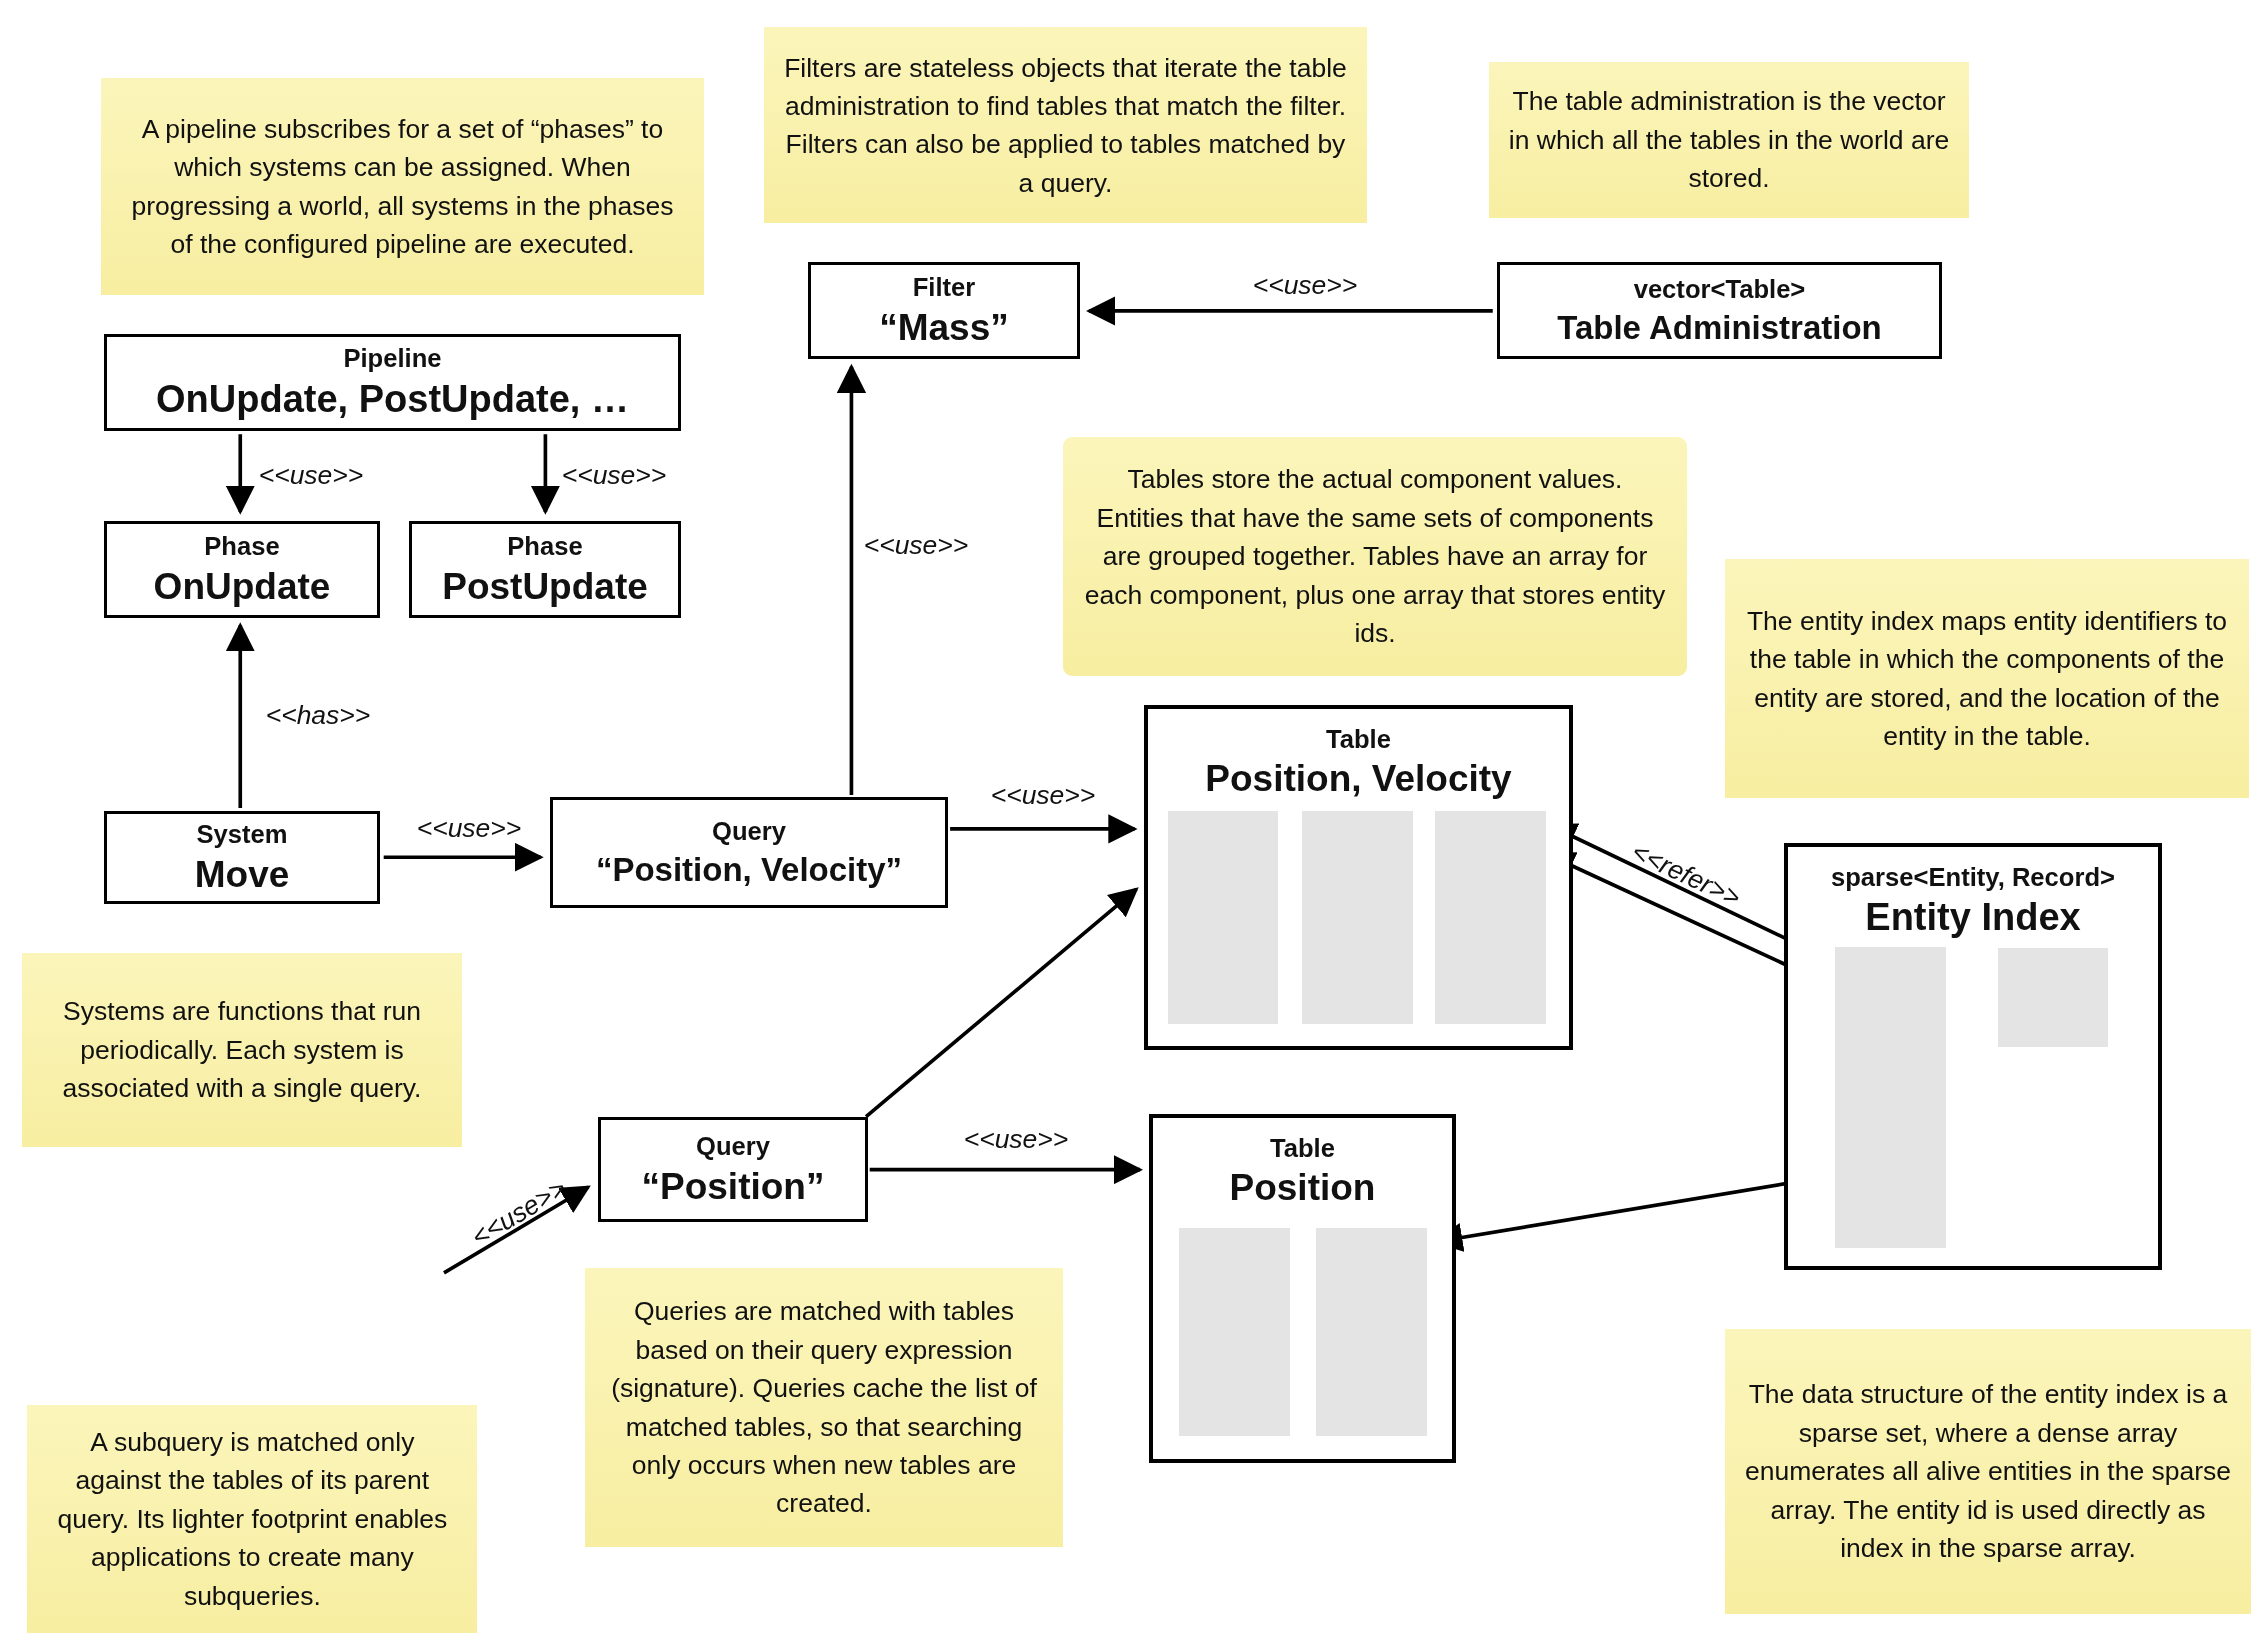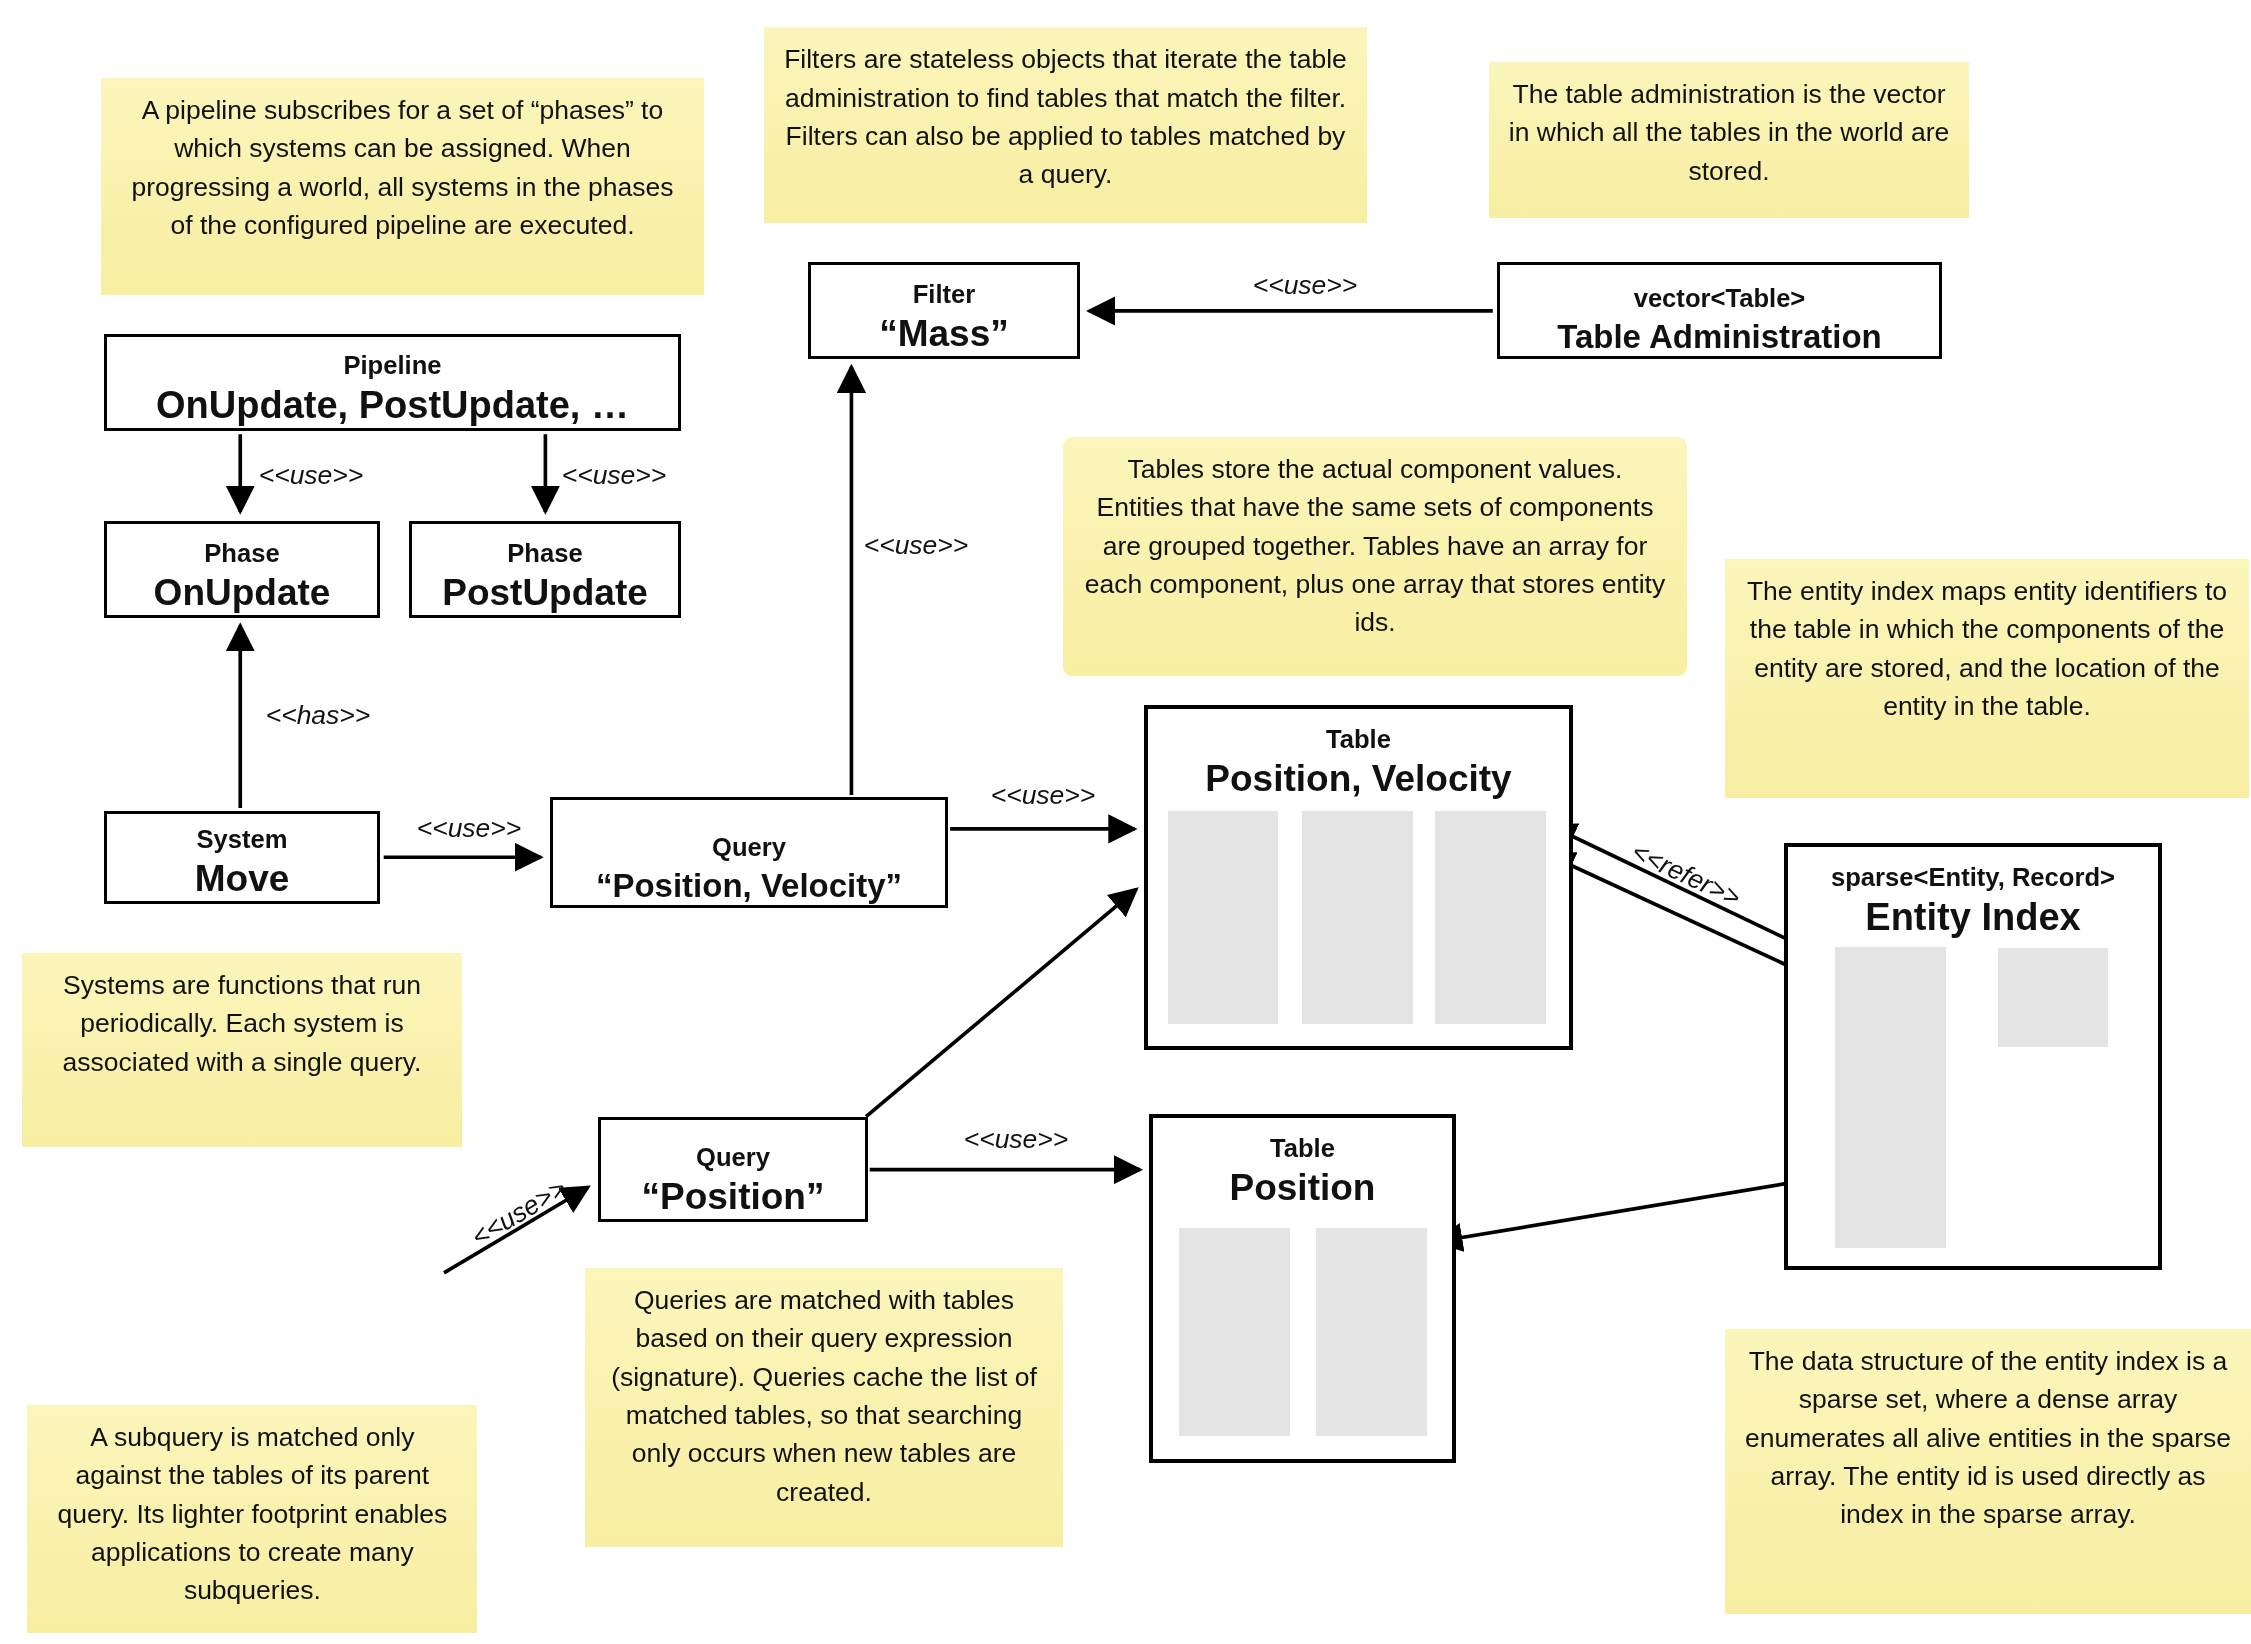--- a/index.html
+++ b/index.html
@@ -3,27 +3,27 @@
 <meta charset="utf-8">
 <style>
   html,body{margin:0;padding:0;background:#fff;}
   body{font-family:"Liberation Sans",sans-serif;color:#111;}
   #canvas{position:relative;width:2251px;height:1645px;background:#fff;overflow:hidden;}
 
   .note{
     position:absolute;
     background:linear-gradient(180deg,#FBF5BB 0%,#F7EEA1 100%);
     font-size:26.5px;line-height:1.45;text-align:center;
-    display:flex;align-items:flex-start;justify-content:center;
+    display:flex;align-items:center;justify-content:center;
     padding:12.8px 18.3px;box-sizing:border-box;
   }
 
   .uml-box{
     position:absolute;background:#fff;border:3.7px solid #000;box-sizing:border-box;
-    display:flex;flex-direction:column;align-items:center;justify-content:flex-end;
+    display:flex;flex-direction:column;align-items:center;justify-content:center;
     text-align:center;
   }
   .uml-box.big{border-width:4.6px;justify-content:flex-start;padding-top:14.6px;}
   .stereo{font-weight:bold;font-size:25.6px;line-height:1.2;}
   .bname{font-weight:bold;font-size:37px;line-height:1.15;margin-top:4px;}
   .bname.mid{font-size:33px;}
   .bname.xl{font-size:38px;}
 
   .gray{position:absolute;background:#E4E4E4;}
 

